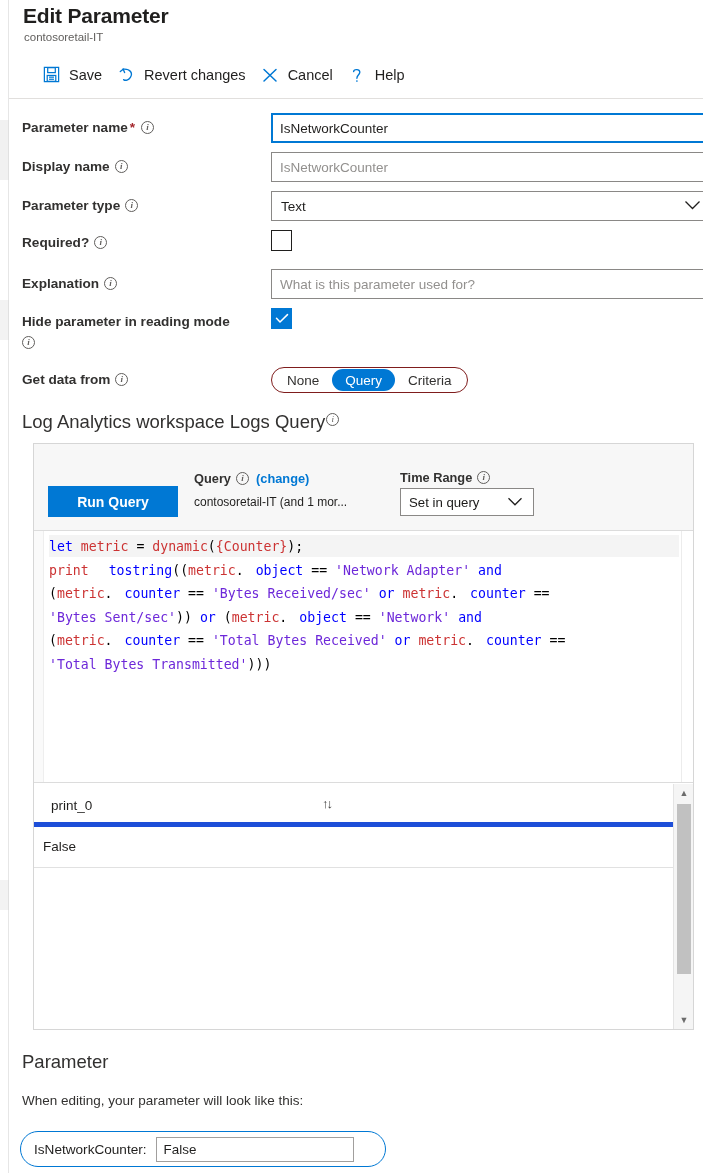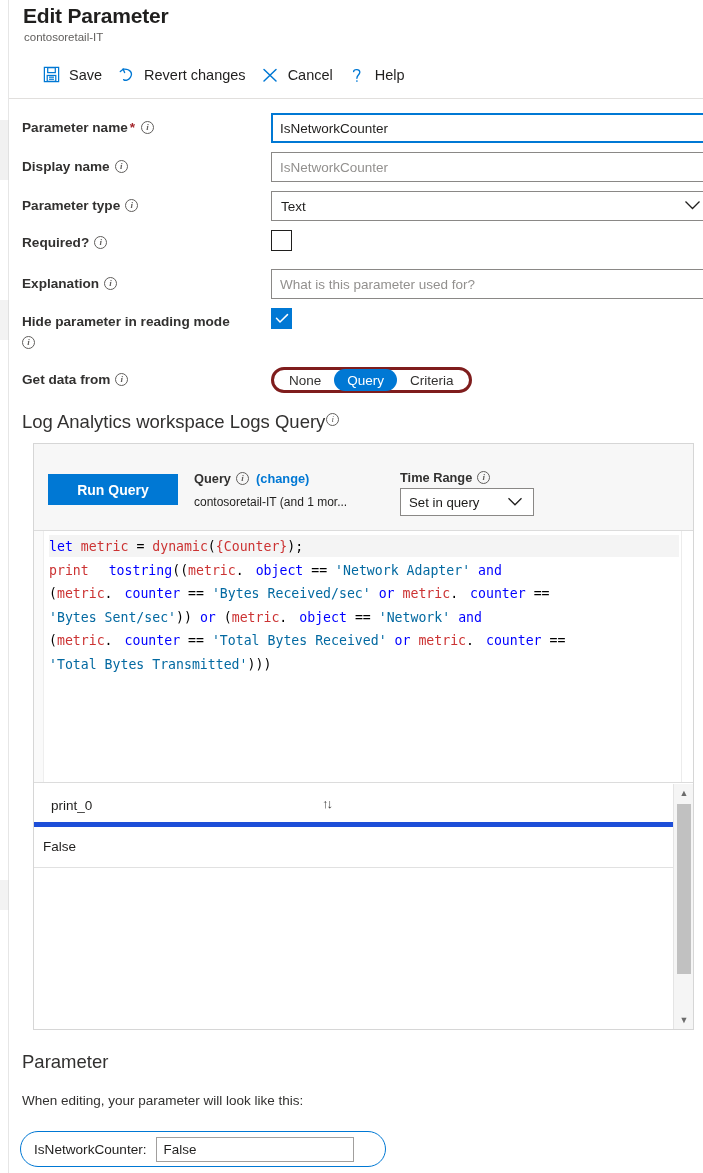--- a/index.html
+++ b/index.html
@@ -192,21 +192,21 @@
     display: flex;
     align-items: center;
     justify-content: center;
   }
 
   
   .pill {
     display: inline-flex;
     align-items: center;
     height: 26px;
-    border: 3px solid #7f1d1d;
+    border: 1px solid #7f1d1d;
     border-radius: 13px;
     background: #ffffff;
     padding: 0 2px;
     box-sizing: border-box;
   }
   .pill-opt {
     height: 22px;
     padding: 0 13px;
     border-radius: 11px;
     display: flex;
@@ -246,21 +246,21 @@
   .qhead {
     position: absolute;
     left: 0; top: 0;
     width: 100%; height: 87px;
     background: #f7f7f7;
     border-bottom: 1px solid #dcdcdc;
     box-sizing: border-box;
   }
   .runbtn {
     position: absolute;
-    left: 14px; top: 30px;
+    left: 14px; top: 42px;
     width: 130px; height: 31px;
     background: #0078d4;
     color: #ffffff;
     font-size: 14px;
     font-weight: 600;
     border: none;
     cursor: pointer;
     font-family: inherit;
     display: flex;
     align-items: center;
@@ -326,21 +326,21 @@
     font-size: 13.2px;
     line-height: 23.5px;
     color: #000000;
     white-space: pre-wrap;
     word-break: break-word;
   }
   .code .kw  { color: #0000ff; }
   .code .fn  { color: #cc3333; }
   .code .id  { color: #cc3333; }
   .code .prop{ color: #0000ff; margin-left: 12px; }
-  .code .str { color: #0369a1; }
+  .code .str { color: #6d28d9; }
   .code .op  { color: #000000; }
   .code .pn  { color: #000000; }
   .ed-scroll {
     position: absolute;
     right: 0; top: 0;
     width: 12px; height: 100%;
     background: #ffffff;
     border-left: 1px solid #ececec;
     box-sizing: border-box;
   }

